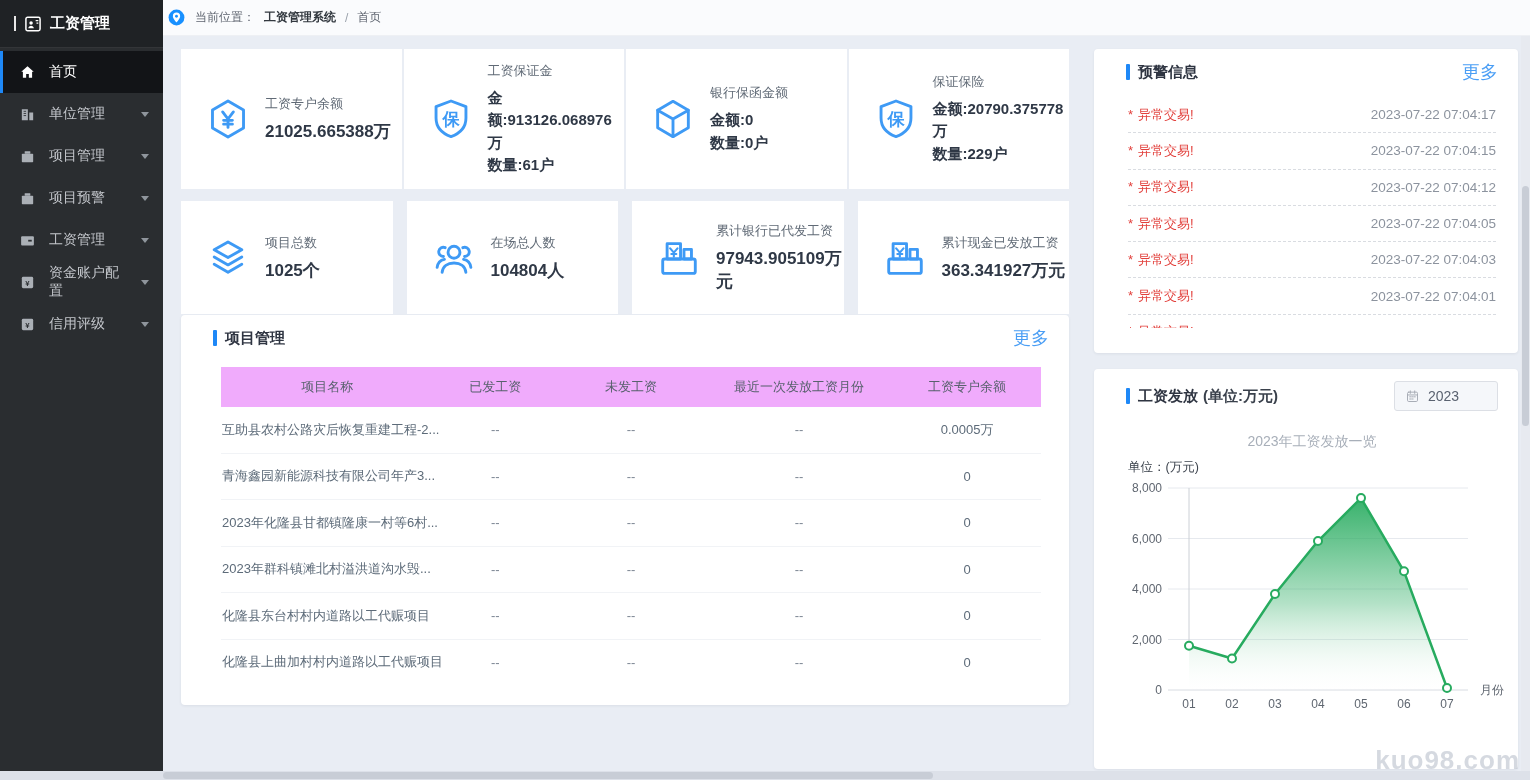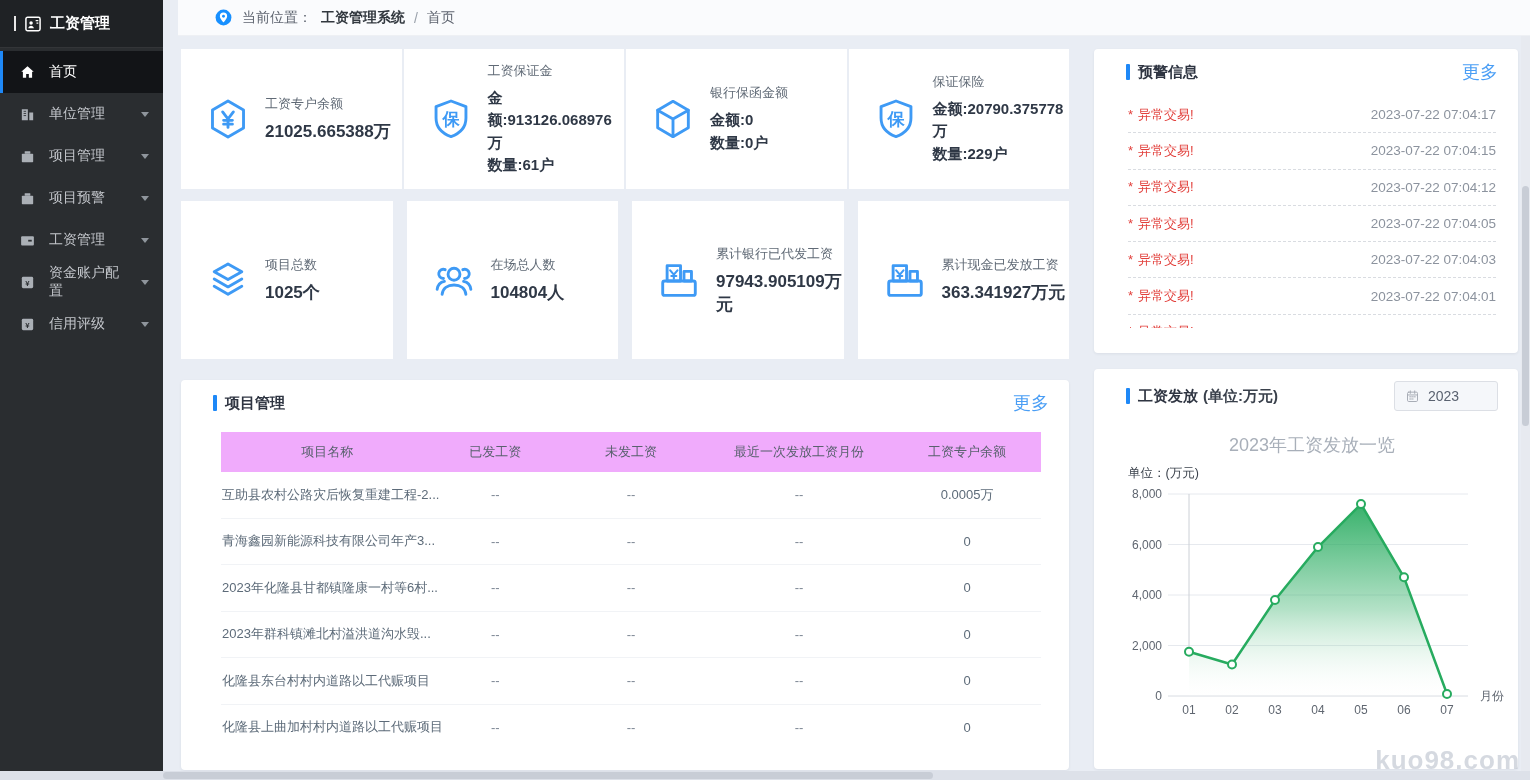--- a/index.html
+++ b/index.html
@@ -12,31 +12,31 @@
   .logo svg{width:20px;height:20px;}
   .side-nav{margin-top:3px;}
   .nav-item{height:42px;display:flex;align-items:center;padding:0 14px 0 19px;gap:13px;font-size:14px;color:#c3c6cb;cursor:pointer;}
   .nav-item.active{background:#121417;color:#fff;border-left:3px solid #1e88f7;padding-left:16px;}
   .nav-item .nicon{width:17px;height:17px;color:#abb0b6;flex-shrink:0;display:flex;}
   .nav-item.active .nicon{color:#fff;}
   .nav-item .nicon svg{width:17px;height:17px;}
   .nav-item .arrow{margin-left:auto;width:0;height:0;border-left:4px solid transparent;border-right:4px solid transparent;border-top:5px solid #8f959c;}
   
   .main{flex:1;display:flex;flex-direction:column;position:relative;}
-  .topbar{height:35px;background:#fafbfd;border-bottom:1px solid #eef0f4;display:flex;align-items:center;padding-left:36px;gap:9px;font-size:14px;color:#5f6570;margin-left:15px;}
+  .topbar{height:35px;background:#fafbfd;border-bottom:1px solid #eef0f4;display:flex;align-items:center;padding-left:4px;gap:9px;font-size:12px;color:#5f6570;}
   .topbar .pin{width:19px;height:19px;display:flex;}
   .topbar b{color:#32383f;}
   .topbar .sep{color:#9aa1ab;}
   .content{padding:13px 12px 0 18px;display:flex;gap:25px;}
   .left-col{width:888px;flex-shrink:0;}
   .right-col{width:424px;flex-shrink:0;}
   
   .cards-row{display:grid;grid-template-columns:repeat(4,1fr);gap:2px;margin-bottom:12px;}
   .cards-row.r1{height:140px;}
-  .cards-row.r2{height:158px;margin-bottom:21px;gap:14px;}
+  .cards-row.r2{height:113px;margin-bottom:1px;gap:14px;}
   .card{background:#fff;display:flex;align-items:center;padding-left:24px;gap:14px;overflow:hidden;}
   .card-icon{width:46px;height:46px;color:#3e9af5;flex-shrink:0;display:flex;}
   .card-icon svg{width:46px;height:46px;}
   .card-label{font-size:13px;color:#606a76;margin-bottom:7px;}
   .card-value{font-size:17px;font-weight:bold;color:#2f3846;}
   .card-kv{font-size:15px;font-weight:bold;color:#2f3846;line-height:1.5;max-width:158px;}
   .card-text{min-width:0;}
   
   .panel{background:#fff;border-radius:4px;box-shadow:0 1px 3px rgba(30,40,60,.07);position:relative;padding-left:12px;}
   .panel-head{height:46px;display:flex;align-items:center;padding:0 20px;}
@@ -57,21 +57,21 @@
   table{width:100%;border-collapse:collapse;font-size:13px;table-layout:fixed;}
   th{background:#f0abfc;height:38px;font-weight:normal;color:#59616e;text-align:center;}
   td{height:43.5px;text-align:center;color:#7d8794;border-bottom:1px solid #f1f3f6;}
   td.name{text-align:left;color:#5d6b79;white-space:nowrap;overflow:visible;}
   td.balance{color:#5d6b79;}
   
   .salary-panel{height:400px;overflow:hidden;}
   .salary-panel .panel-head{height:54px;}
   .datebox{margin-left:auto;width:82px;height:28px;background:#f5f7fa;border:1px solid #dcdfe5;border-radius:3px;display:flex;align-items:center;padding:0 10px;gap:8px;color:#5a6270;font-size:14px;cursor:pointer;}
   .datebox .cicon{width:15px;height:15px;color:#a8adb6;display:flex;}
-  .chart-title{text-align:center;color:#a8afb9;font-size:18px;margin-top:10px;}
+  .chart-title{text-align:center;color:#a8afb9;font-size:14px;margin-top:10px;}
   .unit-label{font-size:12.5px;color:#3c434d;margin:8px 0 0 22px;}
   .chart-svg{display:block;margin:0 auto;}
   
   .watermark{position:absolute;right:10px;bottom:4px;font-size:26px;font-weight:bold;color:rgba(185,192,204,.6);letter-spacing:1px;pointer-events:none;}
   .vscroll{position:absolute;right:0;top:36px;width:9px;height:735px;background:#e7eaf0;}
   .vscroll .thumb{position:absolute;right:1px;top:150px;width:7px;height:240px;background:#c8cdd6;border-radius:4px;}
   .hscroll{position:absolute;left:0;bottom:0;width:100%;height:9px;background:#dde1e9;}
   .hscroll .thumb{position:absolute;left:163px;width:770px;height:7px;top:1px;background:#c8cdd6;border-radius:4px;}
 </style>
 </head>

